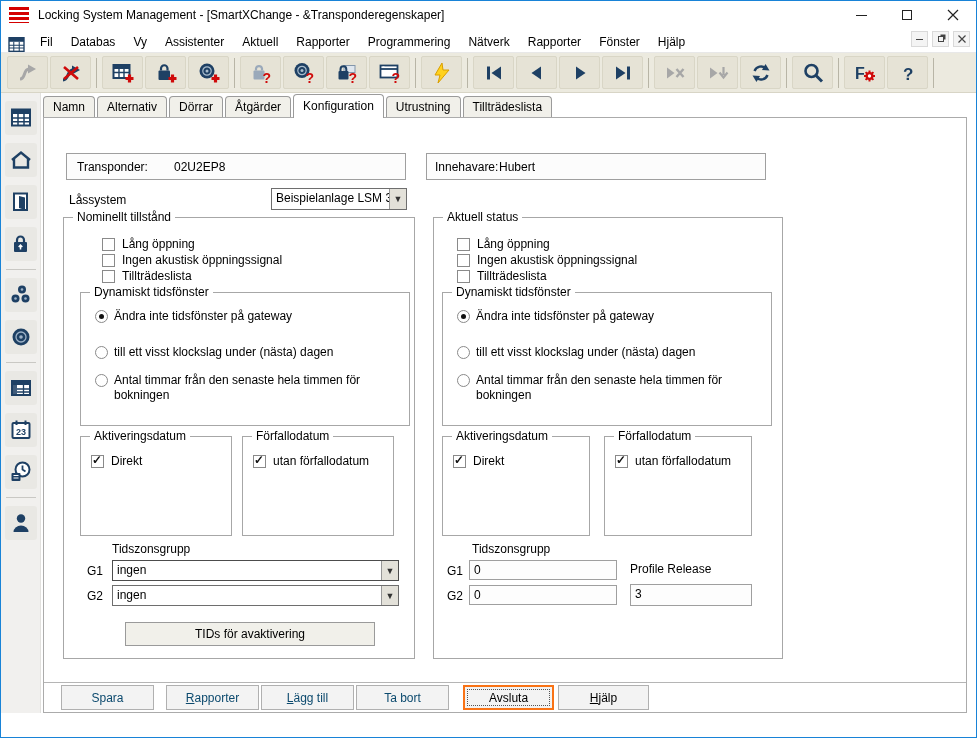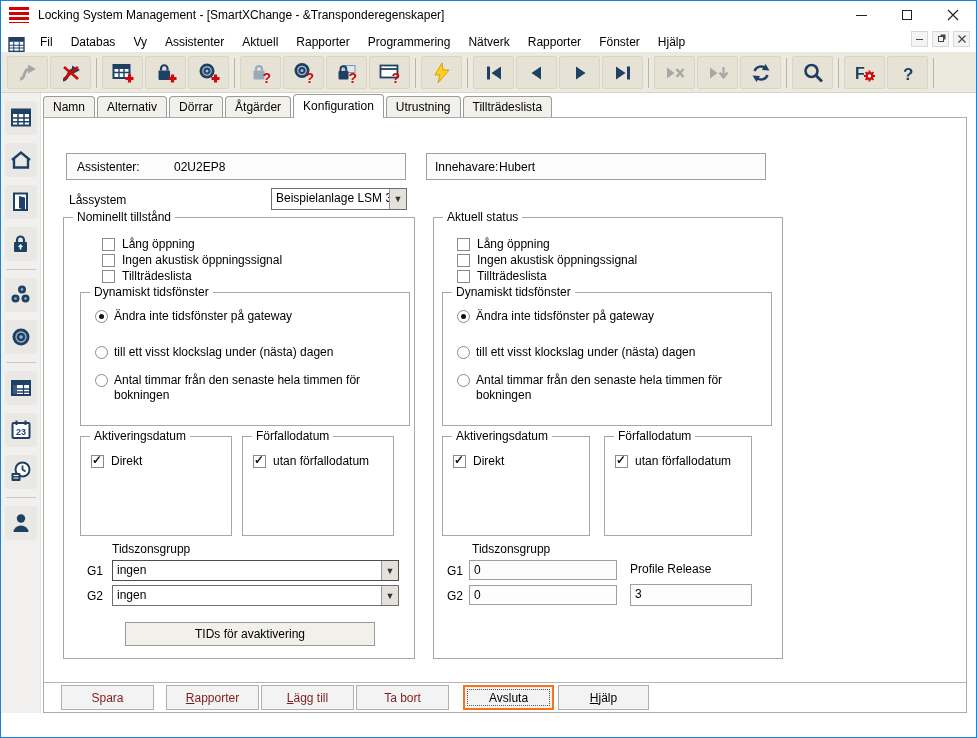--- a/index.html
+++ b/index.html
@@ -52,21 +52,21 @@
   .rb{position:absolute;width:13px;height:13px;border:1px solid #8a8a8a;border-radius:50%;background:#fff}
   .rb.sel::after{content:"";position:absolute;left:3px;top:3px;width:5px;height:5px;background:#111;border-radius:50%}
   .dd{position:absolute;border:1px solid #6e6e6e;background:#fff;display:flex;align-items:stretch}
   .dd .dd-txt{flex:1;padding:2px 0 0 4px;overflow:hidden;white-space:nowrap}
   .dd .dd-btn{width:17px;background:#e3e1d9;border-left:1px solid #979797;display:flex;align-items:center;justify-content:center;font-size:9px;color:#333}
   .tfield{position:absolute;border:1px solid #9f9f9f;background:#fdfdfd;padding:2px 0 0 4px}
   .pushbtn{position:absolute;background:#f1f0ea;border:1px solid #9a9a9a;display:flex;align-items:center;justify-content:center}
 
   
   .fbtn{position:absolute;height:25px;background:#f3f3f3;border:1px solid #b0b0b0;display:flex;align-items:center;justify-content:center}
-  .fbtn.disabled{color:#7f1d1d}
+  .fbtn.disabled{color:#0c4a6e}
   .fbtn.focused{border:2px solid #f97316;outline:1px dotted #555;outline-offset:-5px}
   .accel::first-letter{text-decoration:underline}
 
   
   .statusbar{position:absolute;left:0;bottom:0;width:100%;height:25px;background:#f7f7f7;border-top:1px solid #d3d3d3;border-bottom:2px solid #1883d7}
   .sb-ready{position:absolute;left:6px;top:5px}
   .sb-cells{position:absolute;right:16px;top:3px;display:flex;gap:3px}
   .sb-cell{height:18px;border:1px solid #c6c6c6;padding:2px 5px 0 5px;white-space:nowrap}
   .sb-grip{position:absolute;right:2px;bottom:3px;width:11px;height:11px;background:repeating-linear-gradient(135deg,transparent 0 2px,#b9b9b9 2px 3px)}
 </style>
@@ -356,21 +356,21 @@
     <div class="tab">Dörrar</div>
     <div class="tab">Åtgärder</div>
     <div class="tab active">Konfiguration</div>
     <div class="tab">Utrustning</div>
     <div class="tab">Tillträdeslista</div>
   </div>
 
   <div class="page-frame"></div>
 
   <div class="fieldbox" style="left:65px;top:152px;width:340px;height:27px">
-    <span class="lbl" style="left:10px;top:6px">Assistenter:</span>
+    <span class="lbl" style="left:10px;top:6px">Transponder:</span>
     <span class="lbl" style="left:107px;top:6px">02U2EP8</span>
   </div>
   <div class="fieldbox" style="left:425px;top:152px;width:340px;height:27px">
     <span class="lbl" style="left:8px;top:6px">Innehavare:</span>
     <span class="lbl" style="left:72px;top:6px">Hubert</span>
   </div>
 
   <span class="lbl" style="left:68px;top:192px">Låssystem</span>
   <div class="dd" style="left:270px;top:187px;width:136px;height:22px">
     <div class="dd-txt">Beispielanlage LSM 3.x</div>

